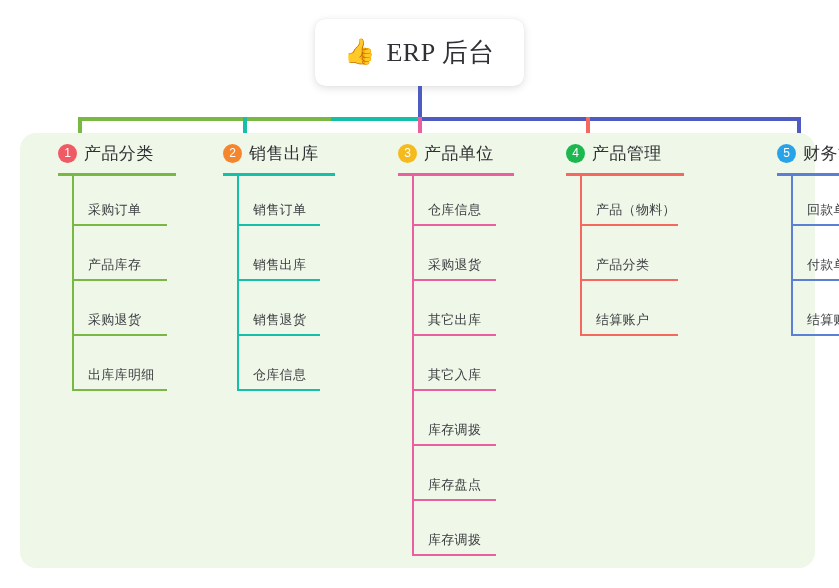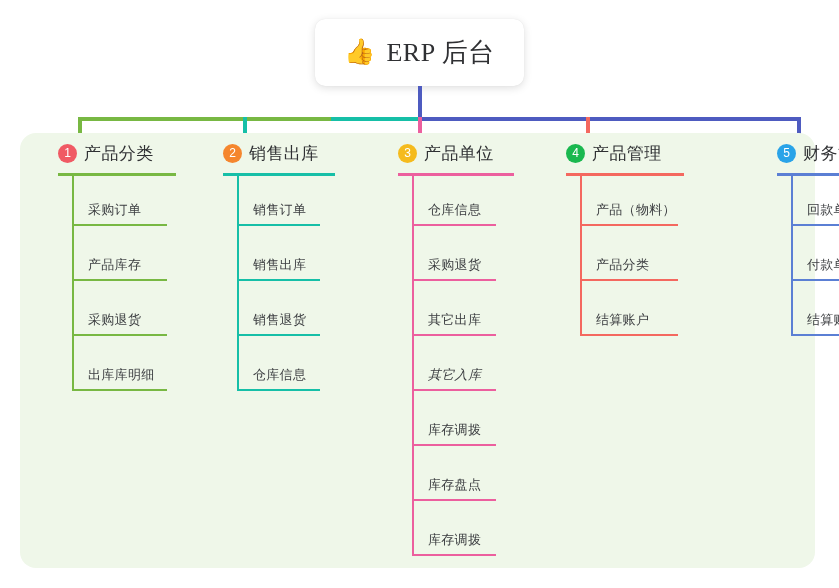--- a/index.html
+++ b/index.html
@@ -167,21 +167,21 @@
             <div class="leaf-rule" style="width: 84px; background: rgb(236, 95, 158);"></div>
           </div>
           <div class="leaf" style="top: 114px; height: 34px; width: 104px;">
             <span class="leaf-label">采购退货</span>
             <div class="leaf-rule" style="width: 84px; background: rgb(236, 95, 158);"></div>
           </div>
           <div class="leaf" style="top: 169px; height: 34px; width: 104px;">
             <span class="leaf-label">其它出库</span>
             <div class="leaf-rule" style="width: 84px; background: rgb(236, 95, 158);"></div>
           </div>
-          <div class="leaf" style="top: 224px; height: 34px; width: 104px; font-style: italic;">
+          <div class="leaf" style="top: 224px; height: 34px; width: 104px;">
             <span class="leaf-label">其它入库</span>
             <div class="leaf-rule" style="width: 84px; background: rgb(236, 95, 158);"></div>
           </div>
           <div class="leaf" style="top: 279px; height: 34px; width: 104px;">
             <span class="leaf-label">库存调拨</span>
             <div class="leaf-rule" style="width: 84px; background: rgb(236, 95, 158);"></div>
           </div>
           <div class="leaf" style="top: 334px; height: 34px; width: 104px; font-family: Liberation Mono, monospace;">
             <span class="leaf-label">库存盘点</span>
             <div class="leaf-rule" style="width: 84px; background: rgb(236, 95, 158);"></div>

